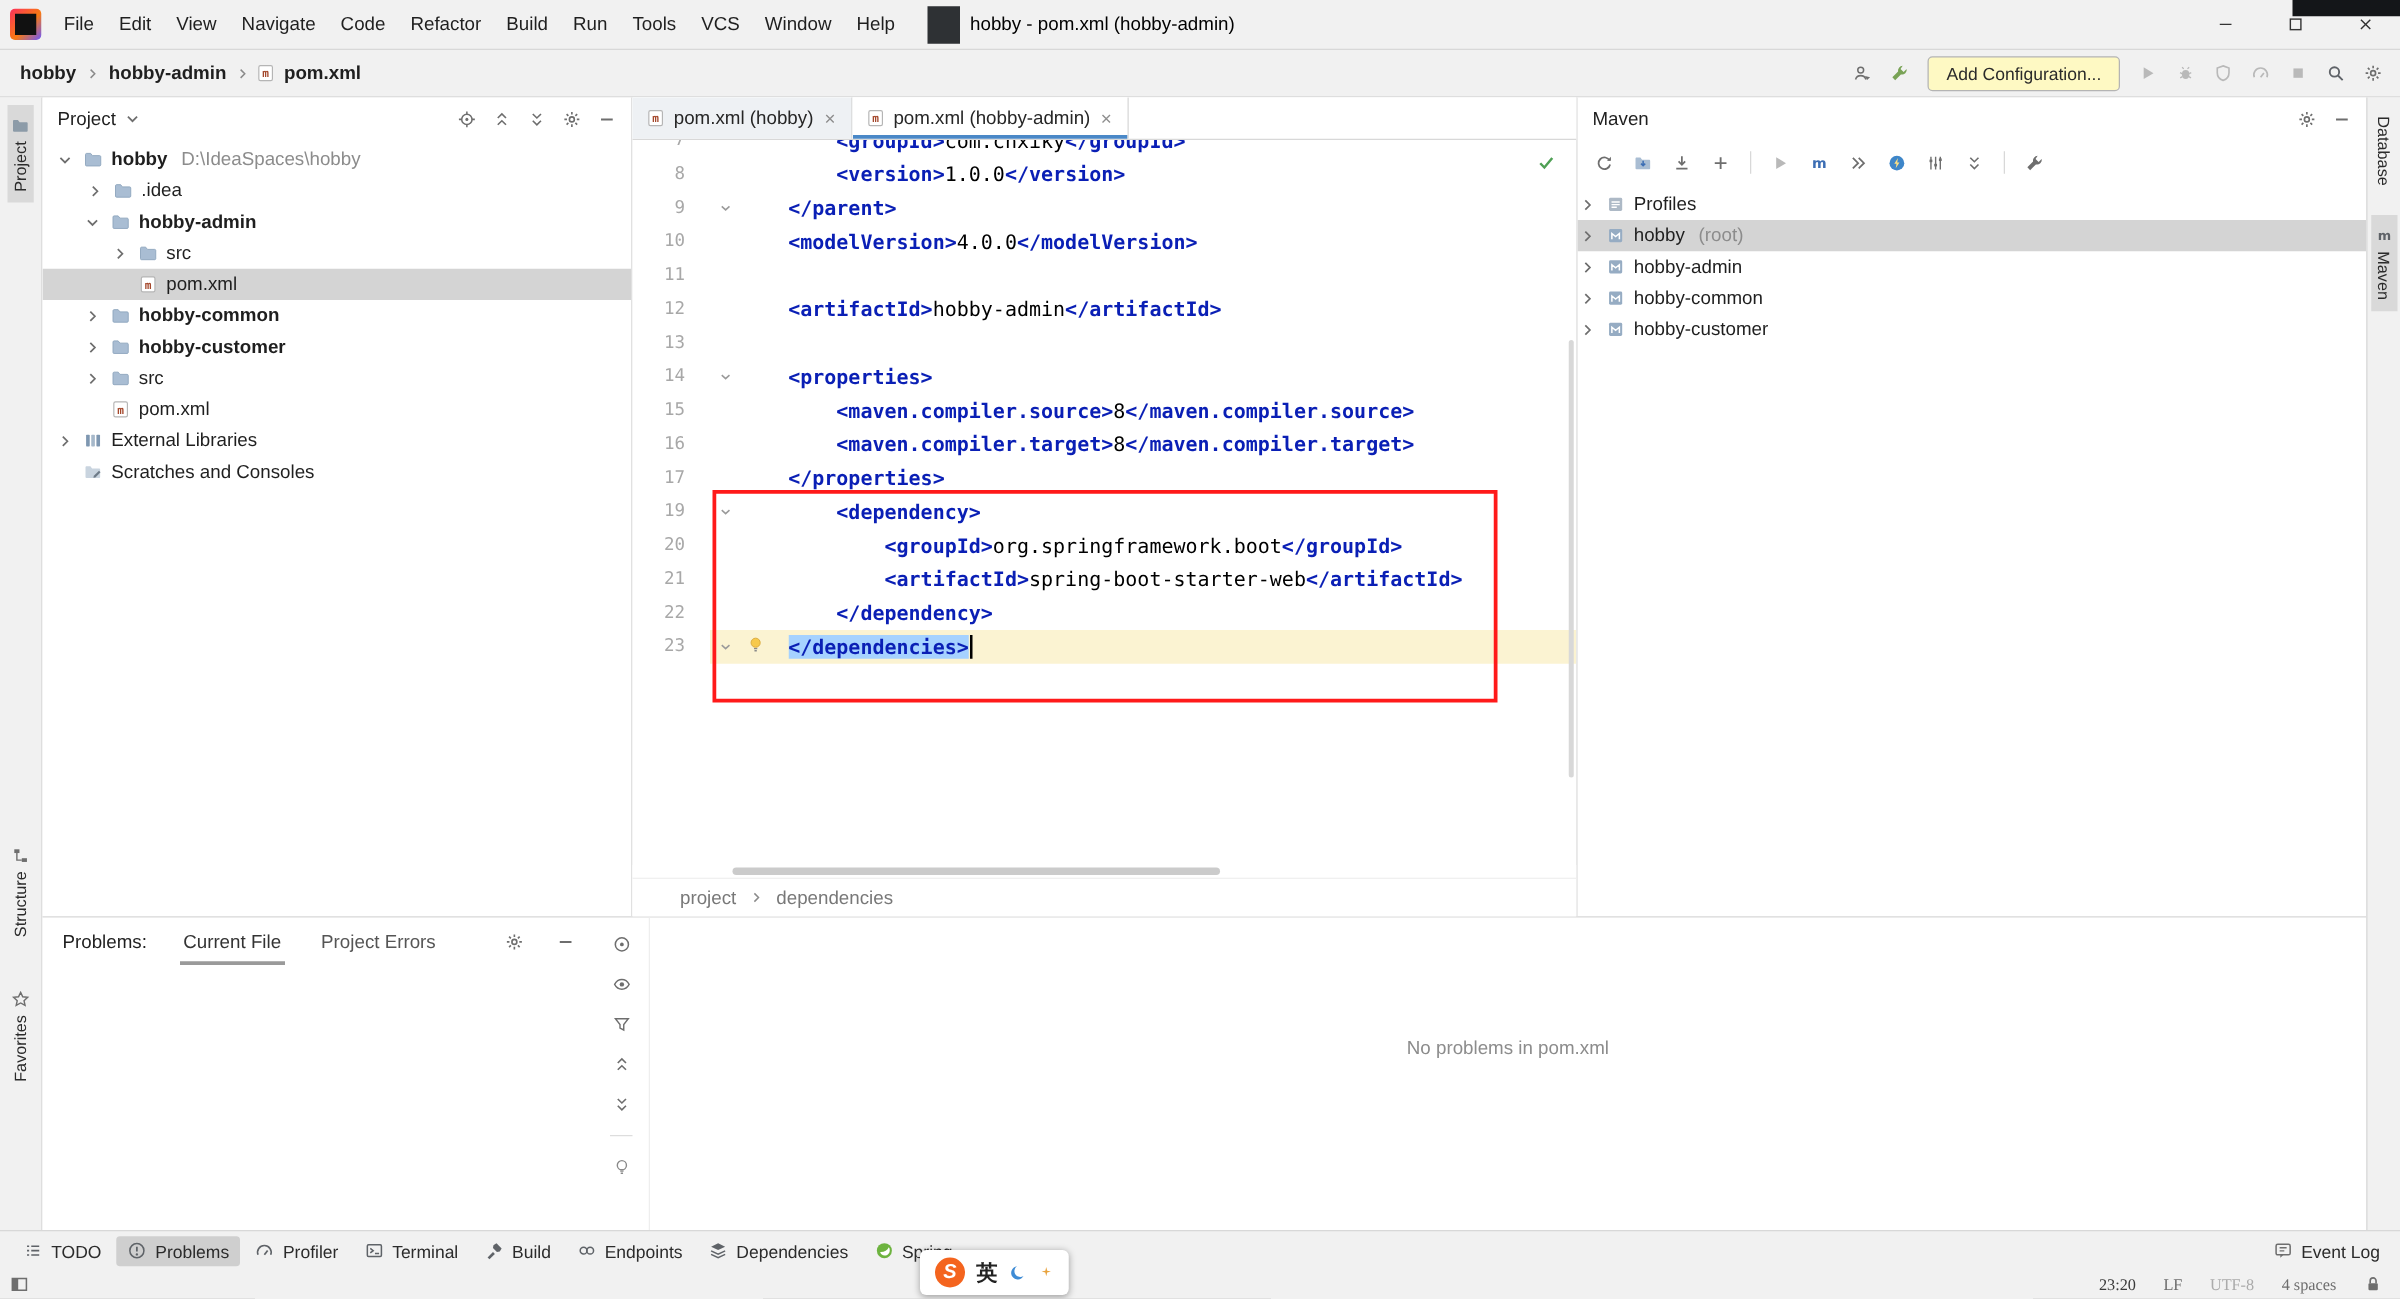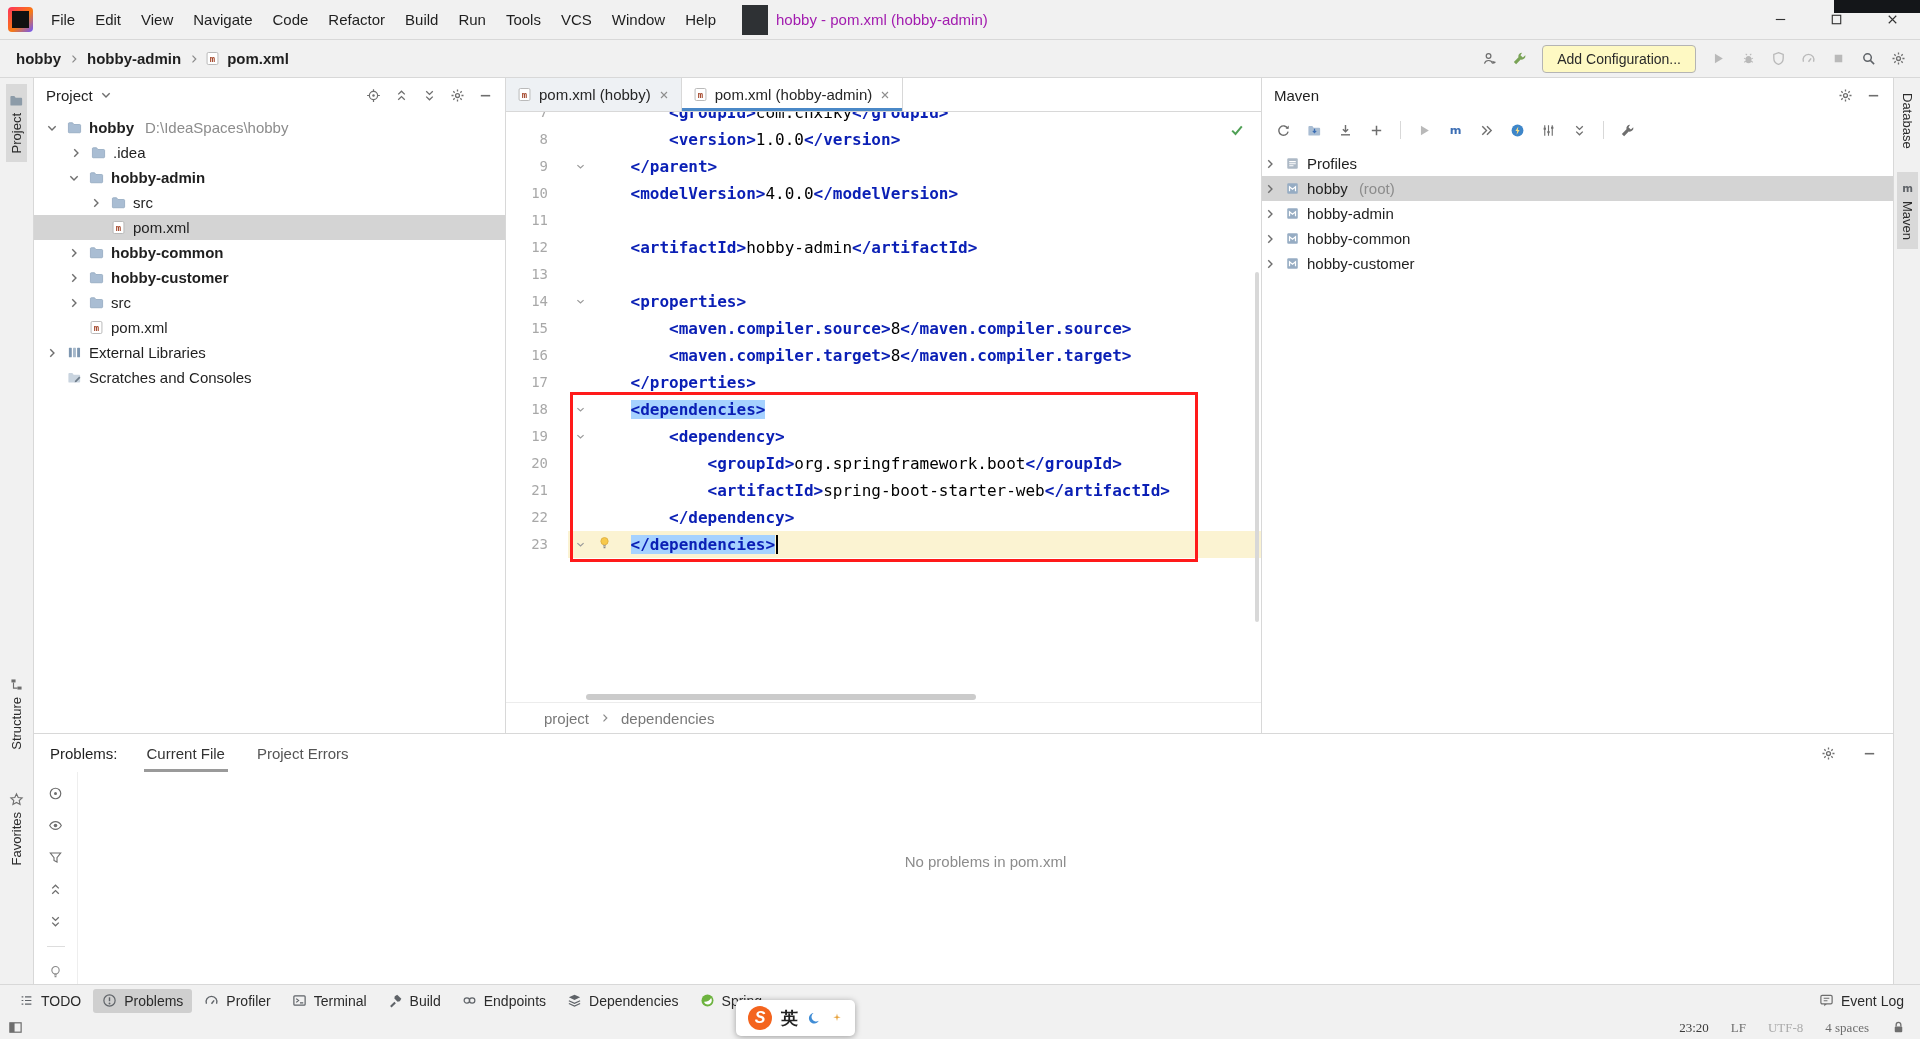--- a/index.html
+++ b/index.html
@@ -12,21 +12,21 @@
 
   
   .titlebar{height:40px;flex:none;background:#F1F1F1;border-bottom:1px solid #D8D8D8;
             display:flex;align-items:center;padding-left:8px;}
   .logo{width:25px;height:25px;flex:none;border-radius:4px;margin-right:8px;
         background:linear-gradient(135deg,#FE315D,#F97A12 55%,#6B57FF);position:relative;}
   .logo::after{content:"";position:absolute;inset:4px;background:#111;}
   .menubar{display:flex;align-items:center;}
   .menu-item{padding:0 10px;height:40px;line-height:40px;}
   .title-artifact{width:26px;height:30px;background:#2E3134;margin:0 8px 0 16px;flex:none;}
-  .win-title{color:#a21caf;}
+  .win-title{color:#000000;}
   .win-controls{margin-left:auto;display:flex;height:40px;}
   .win-btn{width:56px;display:flex;align-items:center;justify-content:center;}
   .overlay-artifact-top{position:absolute;right:0;top:0;width:86px;height:13px;background:#141619;z-index:50;}
 
   
   .navbar{height:38px;flex:none;background:#F1F1F1;border-bottom:1px solid #D8D8D8;
           display:flex;align-items:center;padding:0 14px;}
   .crumbs{display:flex;align-items:center;gap:5px;font-weight:600;}
   .crumb{padding:1px 2px;}
   .nav-right{margin-left:auto;display:flex;align-items:center;gap:15px;}
@@ -93,21 +93,21 @@
 
   
   .maven-panel{width:632px;flex:none;border-left:1px solid #D8D8D8;background:#fff;
                display:flex;flex-direction:column;}
   .maven-toolbar{height:36px;flex:none;display:flex;align-items:center;gap:16px;padding:0 14px;}
   .vsep{width:1px;height:18px;background:#D8D8D8;}
   .maven-panel .trow{padding-left:14px;}
 
   
   .problems-panel{height:251px;flex:none;border-top:1px solid #D8D8D8;background:#fff;
-                  display:flex;flex-direction:column;}
+                  display:flex;}
   .problems-header{height:38px;flex:none;display:flex;align-items:center;padding:0 16px;gap:26px;}
   .ptab{height:38px;display:flex;align-items:center;padding:0 3px;color:#333;}
   .ptab.active{box-shadow:inset 0 -3px 0 #9A9A9A;}
   .ptab.inactive{color:#555;}
   .problems-body{flex:1;display:flex;min-height:0;}
   .problems-strip{width:44px;flex:none;border-right:1px solid #EEE;display:flex;flex-direction:column;
                   align-items:center;padding-top:14px;gap:17px;}
   .strip-sep{width:18px;height:1px;background:#DDD;}
   .problems-content{flex:1;position:relative;}
   .empty-msg{position:absolute;left:50%;top:42%;transform:translate(-50%,-50%);color:#8C8C8C;}
@@ -563,29 +563,20 @@
                   <span class="num">16</span>
                   <span class="fold ic"></span>
                   <span class="code"><span>        </span><span class="tg">&lt;maven.compiler.target&gt;</span><span class="tx">8</span><span class="tg">&lt;/maven.compiler.target&gt;</span></span>
                 </div>
                 <div class="cl">
                   <span class="num">17</span>
                   <span class="fold ic"></span>
                   <span class="code"><span>    </span><span class="tg">&lt;/properties&gt;</span></span>
                 </div>
                 <div class="cl">
-                  <span class="num">18</span>
-                  <span class="fold ic">
-                    <svg viewBox="0 0 16 16" width="11" height="11">
-                      <path d="M3.5 6l4.5 4 4.5-4" fill="none" stroke="#9A9A9A" stroke-width="1.8"></path>
-                    </svg>
-                  </span>
-                  <span class="code"><span>    </span><span class="selspan"><span class="tg">&lt;dependencies&gt;</span></span></span>
-                </div>
-                <div class="cl">
                   <span class="num">19</span>
                   <span class="fold ic">
                     <svg viewBox="0 0 16 16" width="11" height="11">
                       <path d="M3.5 6l4.5 4 4.5-4" fill="none" stroke="#9A9A9A" stroke-width="1.8"></path>
                     </svg>
                   </span>
                   <span class="code"><span>        </span><span class="tg">&lt;dependency&gt;</span></span>
                 </div>
                 <div class="cl">
                   <span class="num">20</span>

